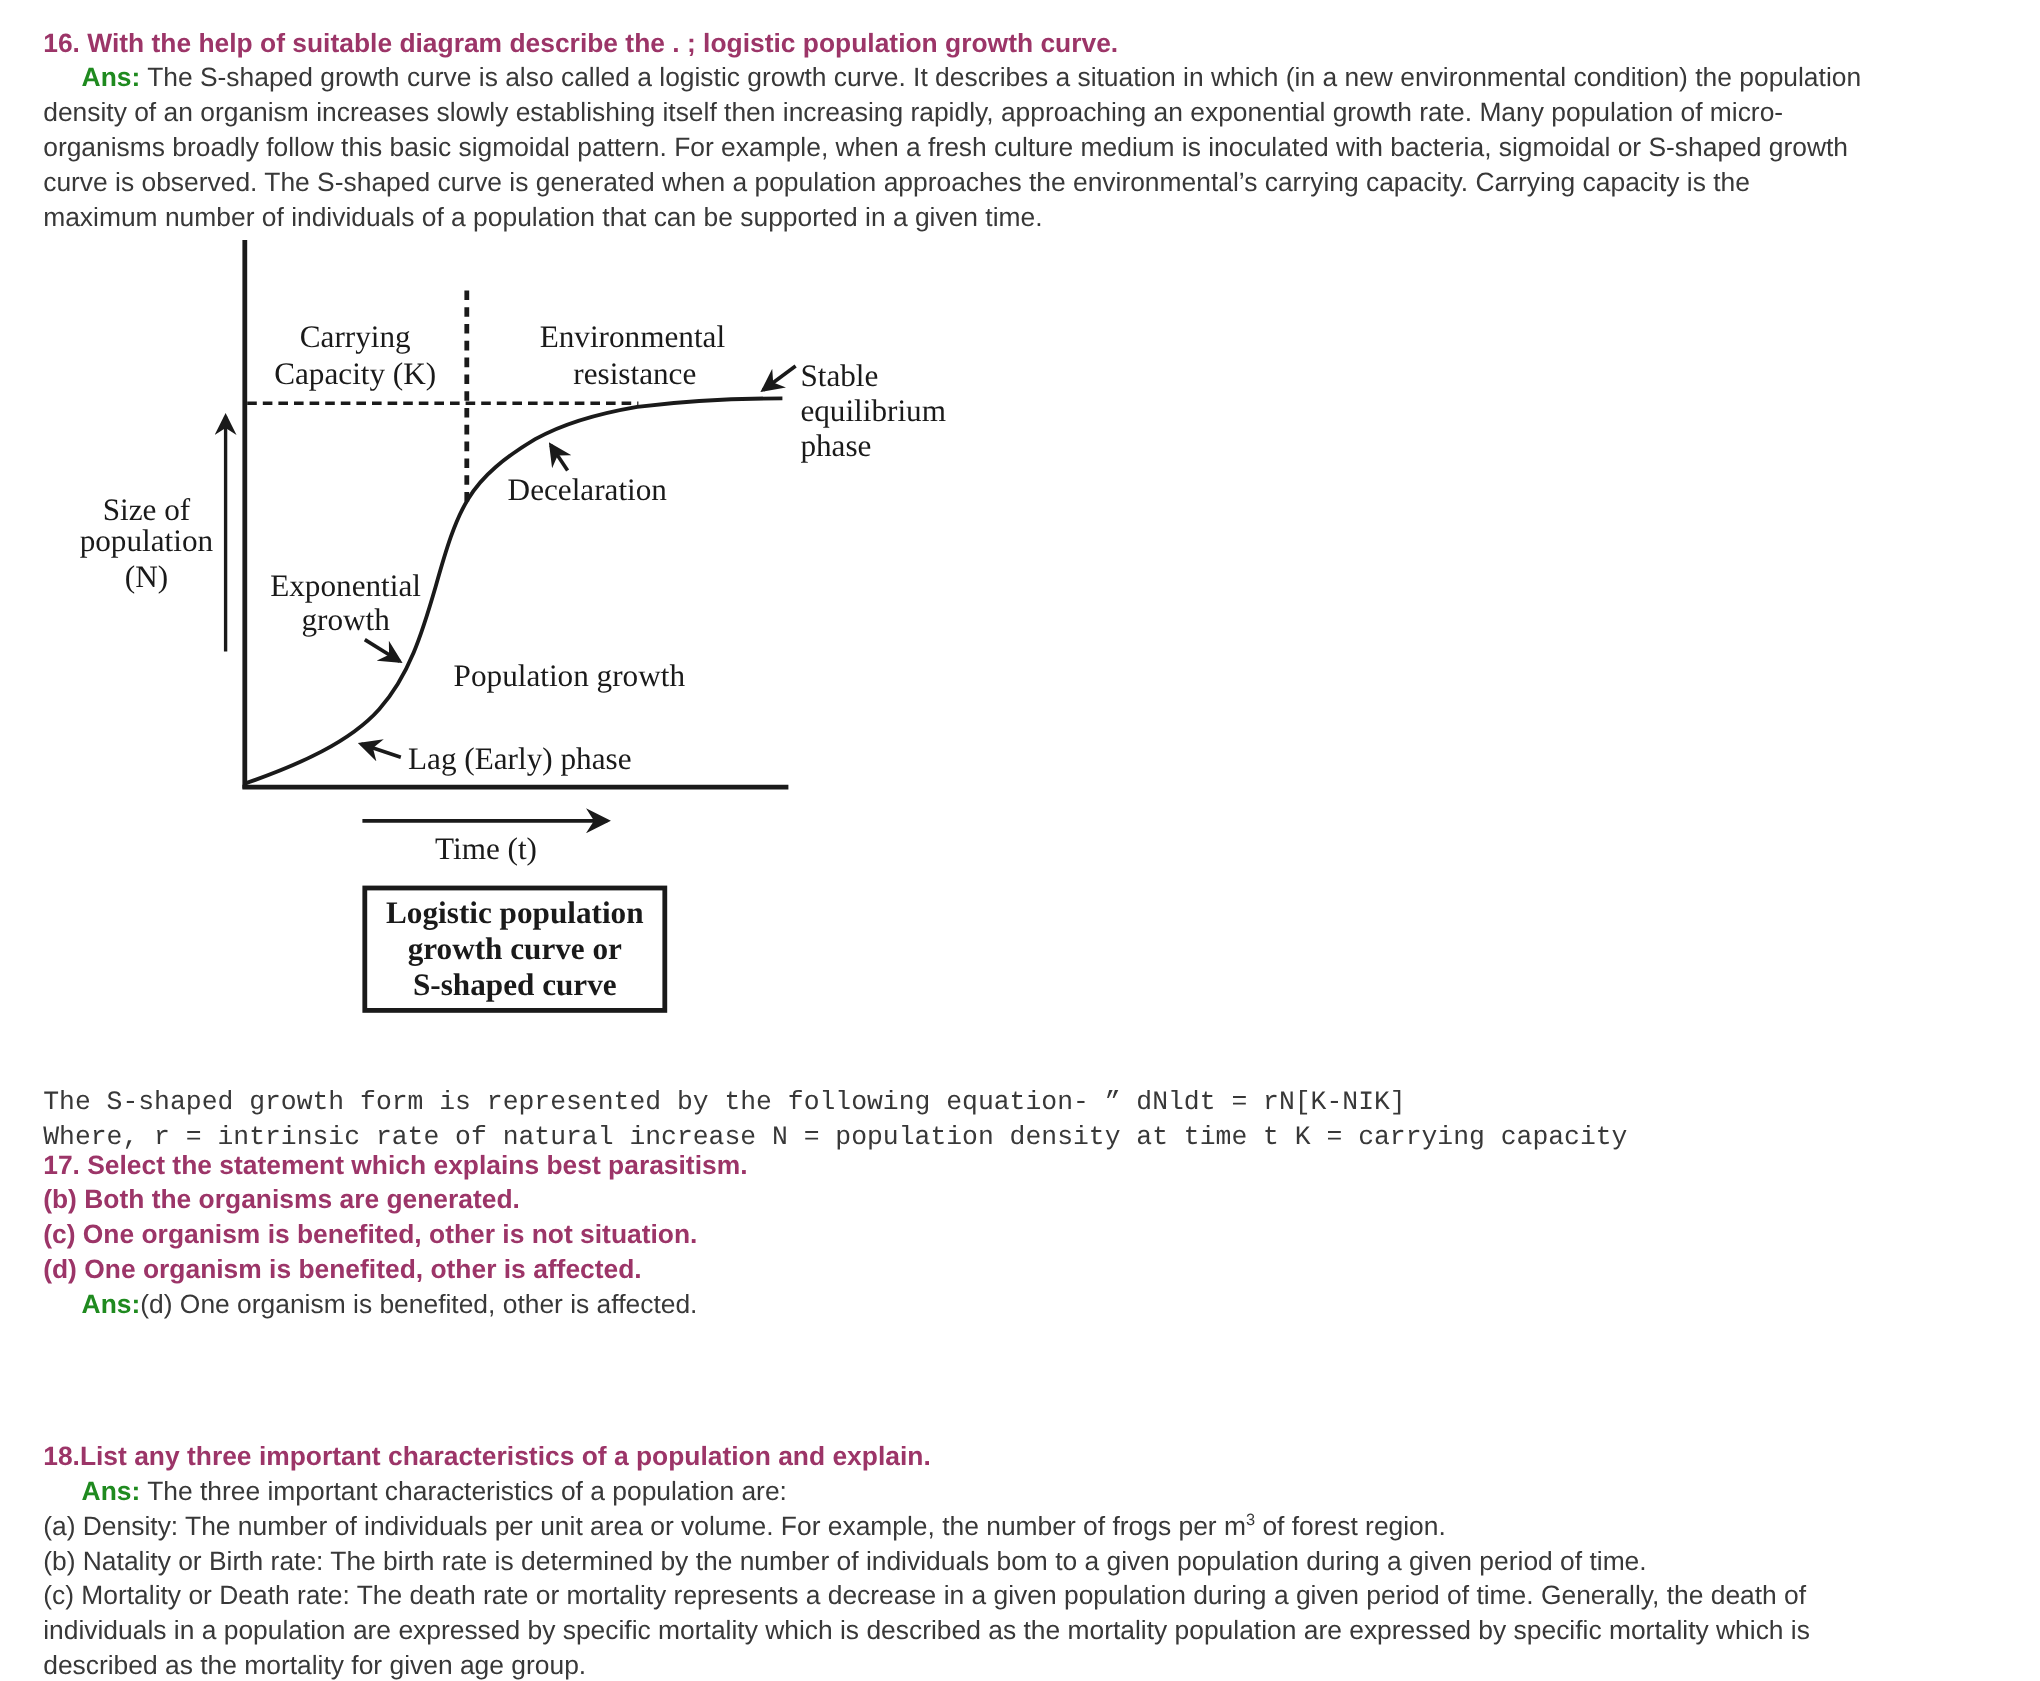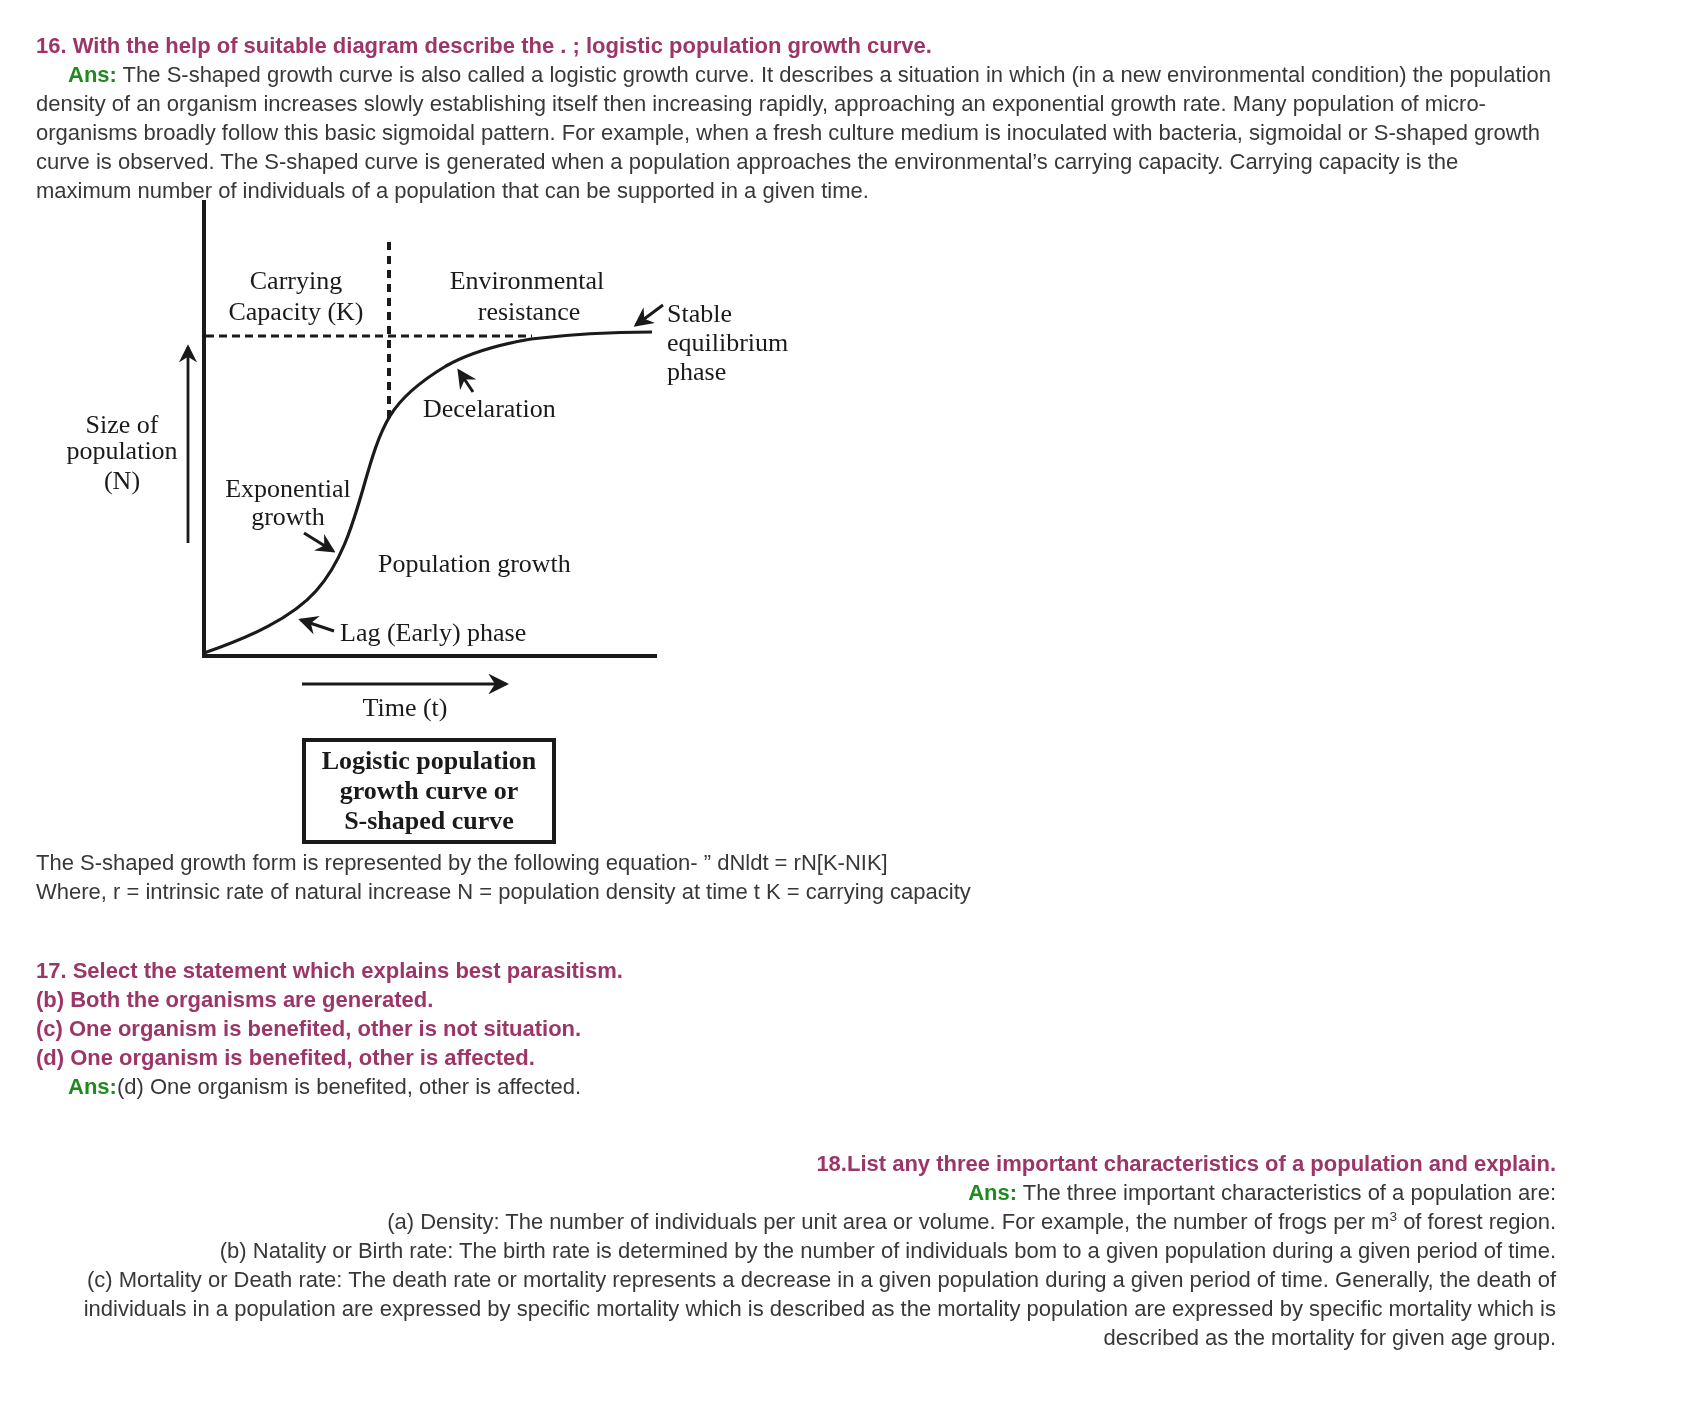--- a/index.html
+++ b/index.html
@@ -23,21 +23,21 @@
   .dg-text {
     font-family:"Liberation Serif", serif;
     fill:var(--c-ink, #1a1a1a);
     font-size:26px;
   }
   .dg-bold { font-weight:bold; }
 </style>
 </head>
 <body>
 
-<div class="block txt" style="top:31px;">
+<div class="block txt" style="top:21px;">
   <p class="qhead">16. With the help of suitable diagram describe the . ; logistic population growth curve.</p>
   <p><span class="ans-label">Ans:</span> <span>The S-shaped growth curve is also called a logistic growth curve. It describes a situation in which (in a new environmental condition) the population density of an organism increases slowly establishing itself then increasing rapidly, approaching an exponential growth rate. Many population of micro-organisms broadly follow this basic sigmoidal pattern. For example, when a fresh culture medium is inoculated with bacteria, sigmoidal or S-shaped growth curve is observed. The S-shaped curve is generated when a population approaches the environmental’s carrying capacity. Carrying capacity is the maximum number of individuals of a population that can be supported in a given time.</span></p>
 </div>
 
 <svg id="diagram-svg" width="830" height="660" viewBox="0 195 830 660" xmlns="http://www.w3.org/2000/svg">
   <defs>
     <marker id="ah" viewBox="0 0 10 10" refX="8.5" refY="5" markerWidth="6.5" markerHeight="6.5" orient="auto-start-reverse">
       <path d="M0,0 L10,5 L0,10 L3.2,5 z" fill="#1a1a1a"></path>
     </marker>
   </defs>
@@ -82,32 +82,32 @@
   <text class="dg-text" x="378" y="572">Population growth</text>
   <text class="dg-text" x="340" y="641">Lag (Early) phase</text>
   <text class="dg-text" x="405" y="716" text-anchor="middle">Time (t)</text>
 
   <rect x="304" y="740" width="250" height="102" fill="none" stroke="#1a1a1a" stroke-width="4"></rect>
   <text class="dg-text dg-bold" x="429" y="769" text-anchor="middle">Logistic population</text>
   <text class="dg-text dg-bold" x="429" y="799" text-anchor="middle">growth curve or</text>
   <text class="dg-text dg-bold" x="429" y="829" text-anchor="middle">S-shaped curve</text>
 </svg>
 
-<div class="block txt" style="top:848px;">
+<div class="block txt" style="top:904px;font-family:Liberation Mono, monospace;">
   <p>The S-shaped growth form is represented by the following equation- ” dNldt = rN[K-NIK]</p>
   <p>Where, r = intrinsic rate of natural increase N = population density at time t K = carrying capacity</p>
 </div>
 
 <div class="block txt" style="top:956px;">
   <p class="qhead">17. Select the statement which explains best parasitism.</p>
   <p class="opt">(b) Both the organisms are generated.</p>
   <p class="opt">(c) One organism is benefited, other is not situation.</p>
   <p class="opt">(d) One organism is benefited, other is affected.</p>
   <p><span class="ans-label">Ans:</span><span>(d) One organism is benefited, other is affected.</span></p>
 </div>
 
-<div class="block txt" style="top:1149px;text-align:right;">
+<div class="block txt" style="top:1199px;">
   <p class="qhead">18.List any three important characteristics of a population and explain.</p>
   <p><span class="ans-label">Ans:</span> <span>The three important characteristics of a population are:</span></p>
   <p><span class="item-label">(a) Density:</span><span> The number of individuals per unit area or volume. For example, the number of frogs per m</span><sup>3</sup><span> of forest region.</span></p>
   <p><span class="item-label">(b) Natality or Birth rate:</span><span> The birth rate is determined by the number of individuals bom to a given population during a given period of time.</span></p>
   <p><span class="item-label">(c) Mortality or Death rate:</span><span> The death rate or mortality represents a decrease in a given population during a given period of time. Generally, the death of individuals in a population are expressed by specific mortality which is described as the mortality population are expressed by specific mortality which is described as the mortality for given age group.</span></p>
 </div>
 
 </body></html>

